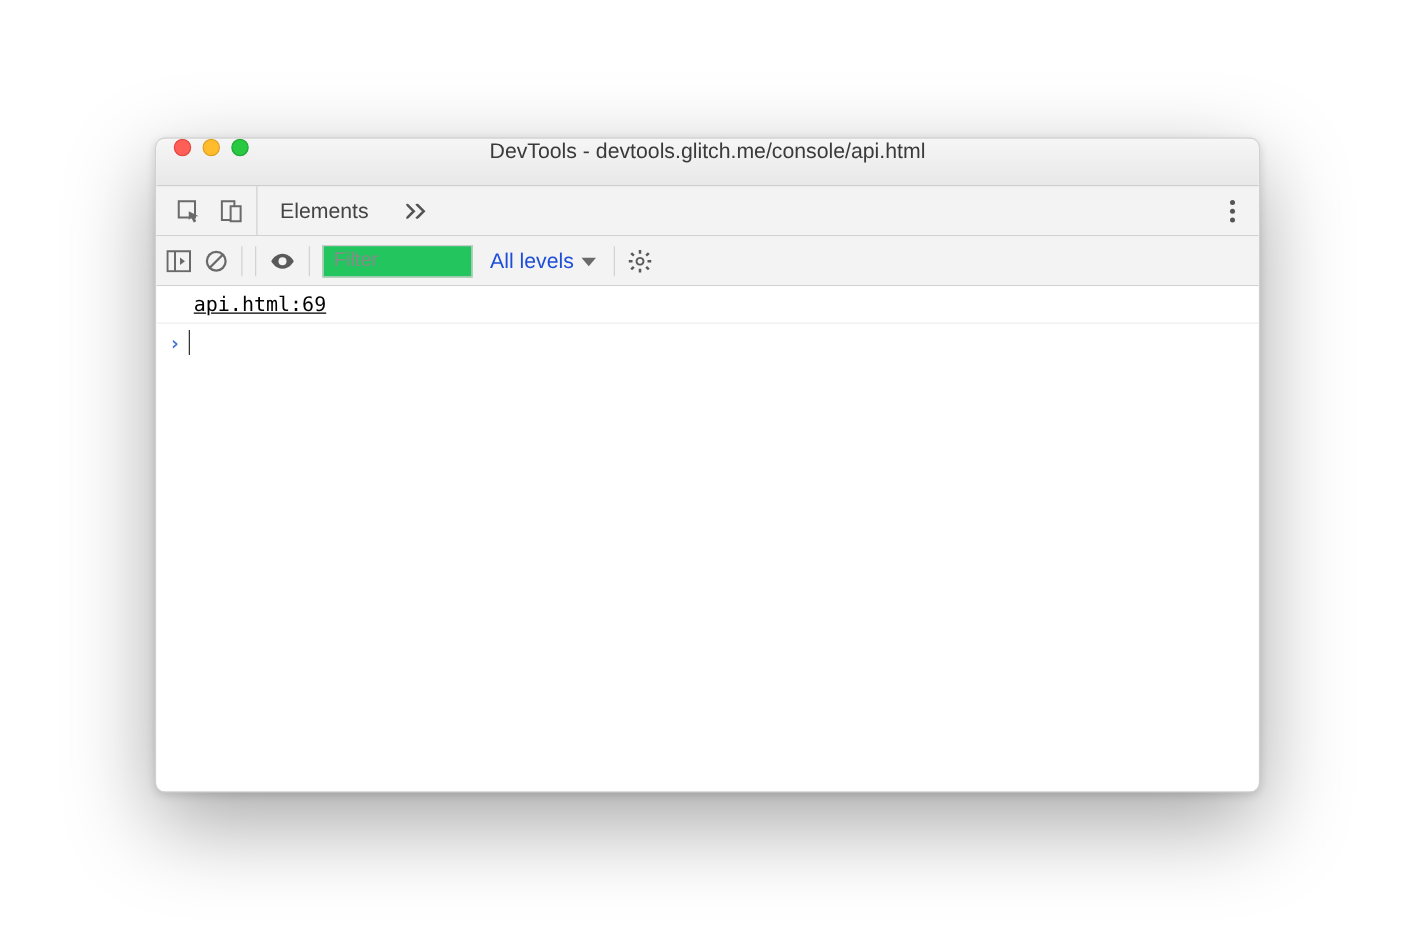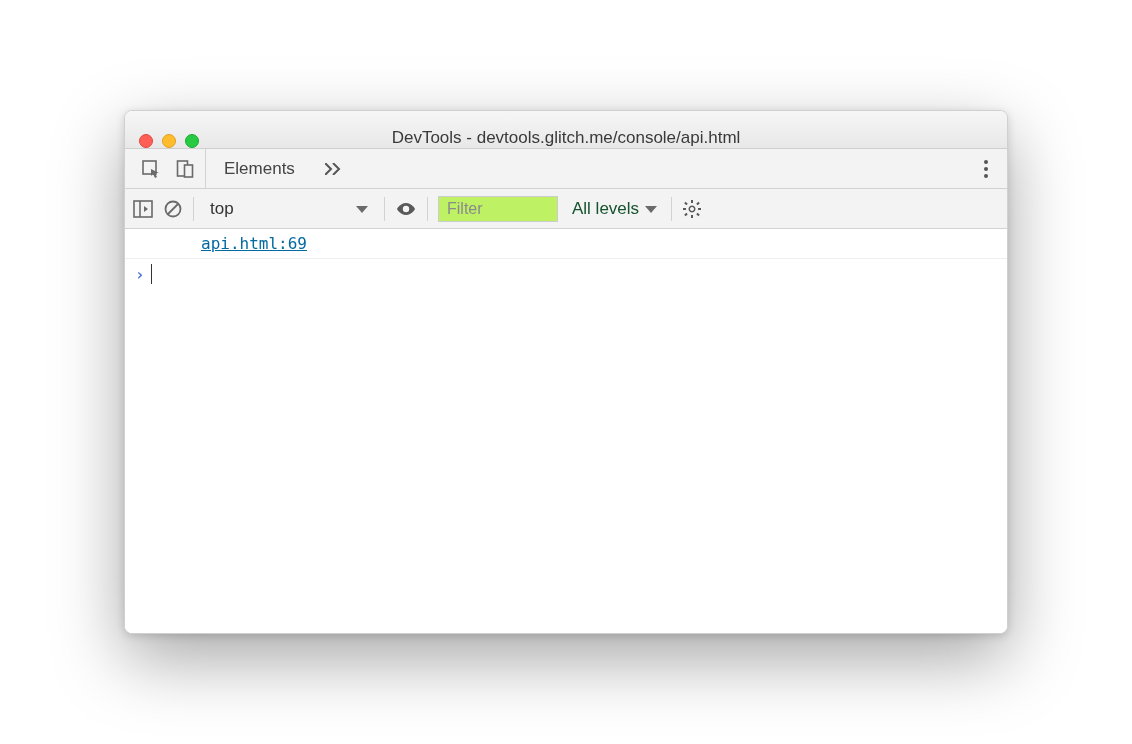--- a/index.html
+++ b/index.html
@@ -21,21 +21,21 @@
       overflow: hidden;
       display: flex;
       flex-direction: column;
       border: 1px solid #d0d0d0;
     }
     .titlebar {
       height: 38px;
       background: linear-gradient(#f6f6f6, #e8e8e8);
       border-bottom: 1px solid #cfcfcf;
       display: flex;
-      align-items: flex-end;
+      align-items: flex-start;
       position: relative;
     }
     .traffic-lights {
       display: flex;
       align-items: center;
       gap: 9px;
       padding-left: 14px;
     }
     .traffic-lights span {
       width: 14px; height: 14px; border-radius: 50%;
@@ -137,60 +137,59 @@
       padding: 0 6px;
       min-width: 170px;
       cursor: pointer;
     }
     .context-select .caret {
       margin-left: auto;
       color: #6a6a6a;
     }
     .filter-input {
       border: 1px solid #ccc;
-      background: #bef264;
+      background: #22c55e;
       height: 26px;
       width: 120px;
       font-size: 16px;
       padding: 0 8px;
       color: #555;
       outline: none;
     }
     .filter-input::placeholder { color: #8a8a8a; }
     .levels {
       display: flex;
       align-items: center;
       gap: 6px;
       font-size: 17px;
-      color: #14532d;
+      color: #1d4ed8;
       cursor: pointer;
       padding: 0 4px;
     }
     .console-body {
       flex: 1;
       background: #fff;
       font-family: Menlo, Consolas, monospace;
       font-size: 16px;
       color: #222;
       overflow: auto;
     }
     .log-row {
       display: flex;
       align-items: center;
       height: 30px;
       padding: 0 10px 0 30px;
       border-bottom: 1px solid #eee;
     }
     .log-msg { flex: 1; }
     .log-src {
-      color: #0369a1;
+      color: #000000;
       text-decoration: underline;
       cursor: pointer;
       font-family: Menlo, Consolas, monospace;
-      margin-left: 46px;
     }
     .prompt-row {
       display: flex;
       align-items: center;
       height: 30px;
       padding: 0 10px;
       gap: 6px;
     }
     .prompt-caret {
       color: #4876d6;
@@ -256,28 +255,20 @@
           <path d="M11 6 L15 9 L11 12 Z" fill="#6a6a6a"></path>
         </svg>
     </span>
     <span class="icon">
       <svg width="20" height="20" viewBox="0 0 20 20">
           <circle cx="10" cy="10" r="7.5" fill="none" stroke="#6a6a6a" stroke-width="1.8"></circle>
           <line x1="5" y1="15" x2="15" y2="5" stroke="#6a6a6a" stroke-width="1.8"></line>
         </svg>
     </span>
     <div class="divider"></div>
-    <div class="context-select">
-      <span>top</span>
-      <span class="caret">
-        <svg width="12" height="8" viewBox="0 0 12 8">
-            <path d="M0 0 L6 7 L12 0 Z" fill="#6a6a6a"></path>
-          </svg>
-      </span>
-    </div>
     <div class="divider"></div>
     <span class="icon">
       <svg width="22" height="16" viewBox="0 0 22 16">
           <path d="M11 2 C5 2 2 8 2 8 C2 8 5 14 11 14 C17 14 20 8 20 8 C20 8 17 2 11 2 Z" fill="#595959"></path>
           <circle cx="11" cy="8" r="3.2" fill="#f3f3f3"></circle>
         </svg>
     </span>
     <div class="divider"></div>
     <input class="filter-input" type="text" placeholder="Filter" style="">
     <div class="levels">

